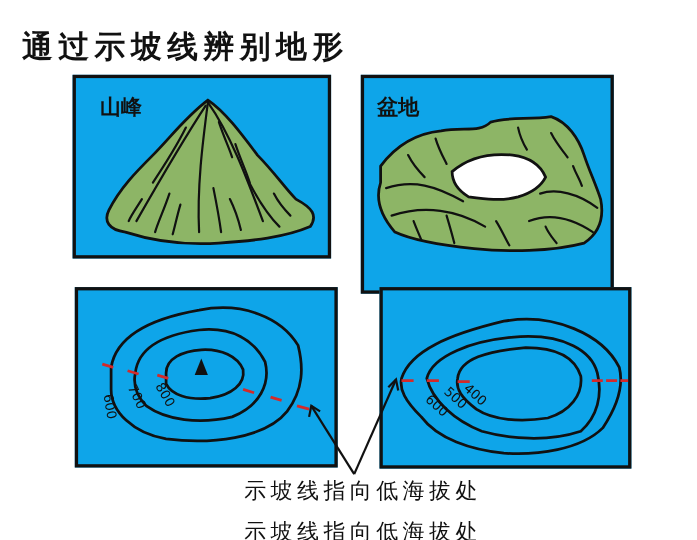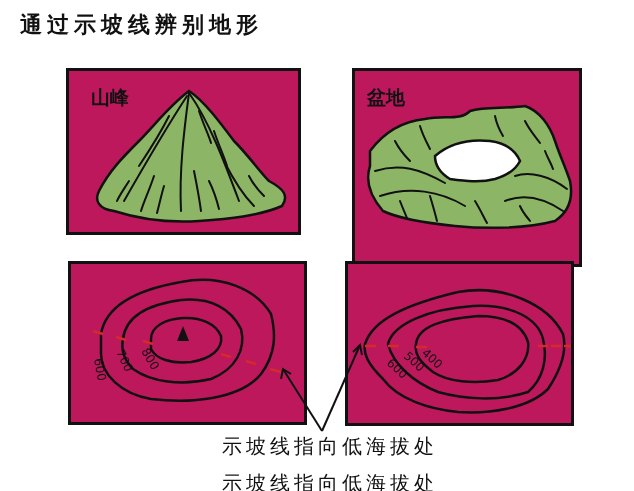--- a/index.html
+++ b/index.html
@@ -1,18 +1,18 @@
 <!DOCTYPE html>
 <html><head>
 <meta charset="utf-8">
 <style>
   html, body { margin:0; padding:0; background:#ffffff; }
   body { width:634px; height:491px; position:relative; overflow:hidden; font-family:"DejaVu Serif", serif; color:#111; }
-  .title { position:absolute; left:20px; top:10px; font-size:22px; letter-spacing:5px; font-weight:bold; }
-  .panel { position:absolute; border:3px solid #111; background:#be185d; box-sizing:border-box; }
+  .title { position:absolute; left:20px; top:24px; font-size:28px; letter-spacing:5px; font-weight:bold; }
+  .panel { position:absolute; border:3px solid #111; background:#0ea5e9; box-sizing:border-box; }
   .panel-label { position:absolute; font-size:19px; font-weight:bold; }
   svg { position:absolute; left:0; top:0; }
   .caption { position:absolute; left:222px; font-size:20px; letter-spacing:4px; }
   .contour-label { font-family:"DejaVu Sans", sans-serif; font-size:12px; fill:#111; }
 </style>
 </head>
 <body>
 
 <div class="title">通过示坡线辨别地形</div>
 
@@ -31,21 +31,21 @@
       <path d="M180 105 C185 115 190 120 195 125"></path>
       <path d="M85 105 C80 120 75 130 72 140"></path>
       <path d="M95 115 C92 125 90 135 88 142"></path>
       <path d="M125 100 C128 115 130 125 132 140"></path>
       <path d="M60 110 C55 118 50 125 48 130"></path>
       <path d="M140 110 C145 120 148 130 150 138"></path>
     </g>
   </svg>
 </div>
 
-<div class="panel" style="left:352px; top:68px; width:230px; height:199px;">
+<div class="panel" style="left:328px; top:68px; width:230px; height:199px;">
   <span class="panel-label" style="left:12px; top:14px;">盆地</span>
   <svg width="224" height="164" viewBox="0 0 224 164">
     <path d="M15 80 C30 60 50 50 70 48 C90 44 105 50 115 40 C130 35 150 38 170 35 C185 40 195 55 200 70 C205 85 210 95 215 110 C218 125 215 140 200 150 C170 158 130 158 100 155 C70 152 45 148 28 140 C15 125 10 110 15 95 C15 88 15 84 15 80 Z" fill="#8db566" stroke="#111" stroke-width="2.5"></path>
     <path d="M80 85 C95 72 115 68 135 70 C150 72 160 78 165 90 C160 100 150 105 140 108 C125 112 110 110 95 108 C85 102 80 95 80 85 Z" fill="#ffffff" stroke="#111" stroke-width="2.5"></path>
     <g stroke="#111" stroke-width="2" fill="none" stroke-linecap="round">
       <path d="M20 100 C45 92 65 98 90 112"></path>
       <path d="M25 125 C55 115 85 120 110 135"></path>
       <path d="M160 105 C175 100 195 105 212 118"></path>
       <path d="M150 130 C170 122 190 128 208 140"></path>
       <path d="M40 70 C45 80 50 85 55 90"></path>

